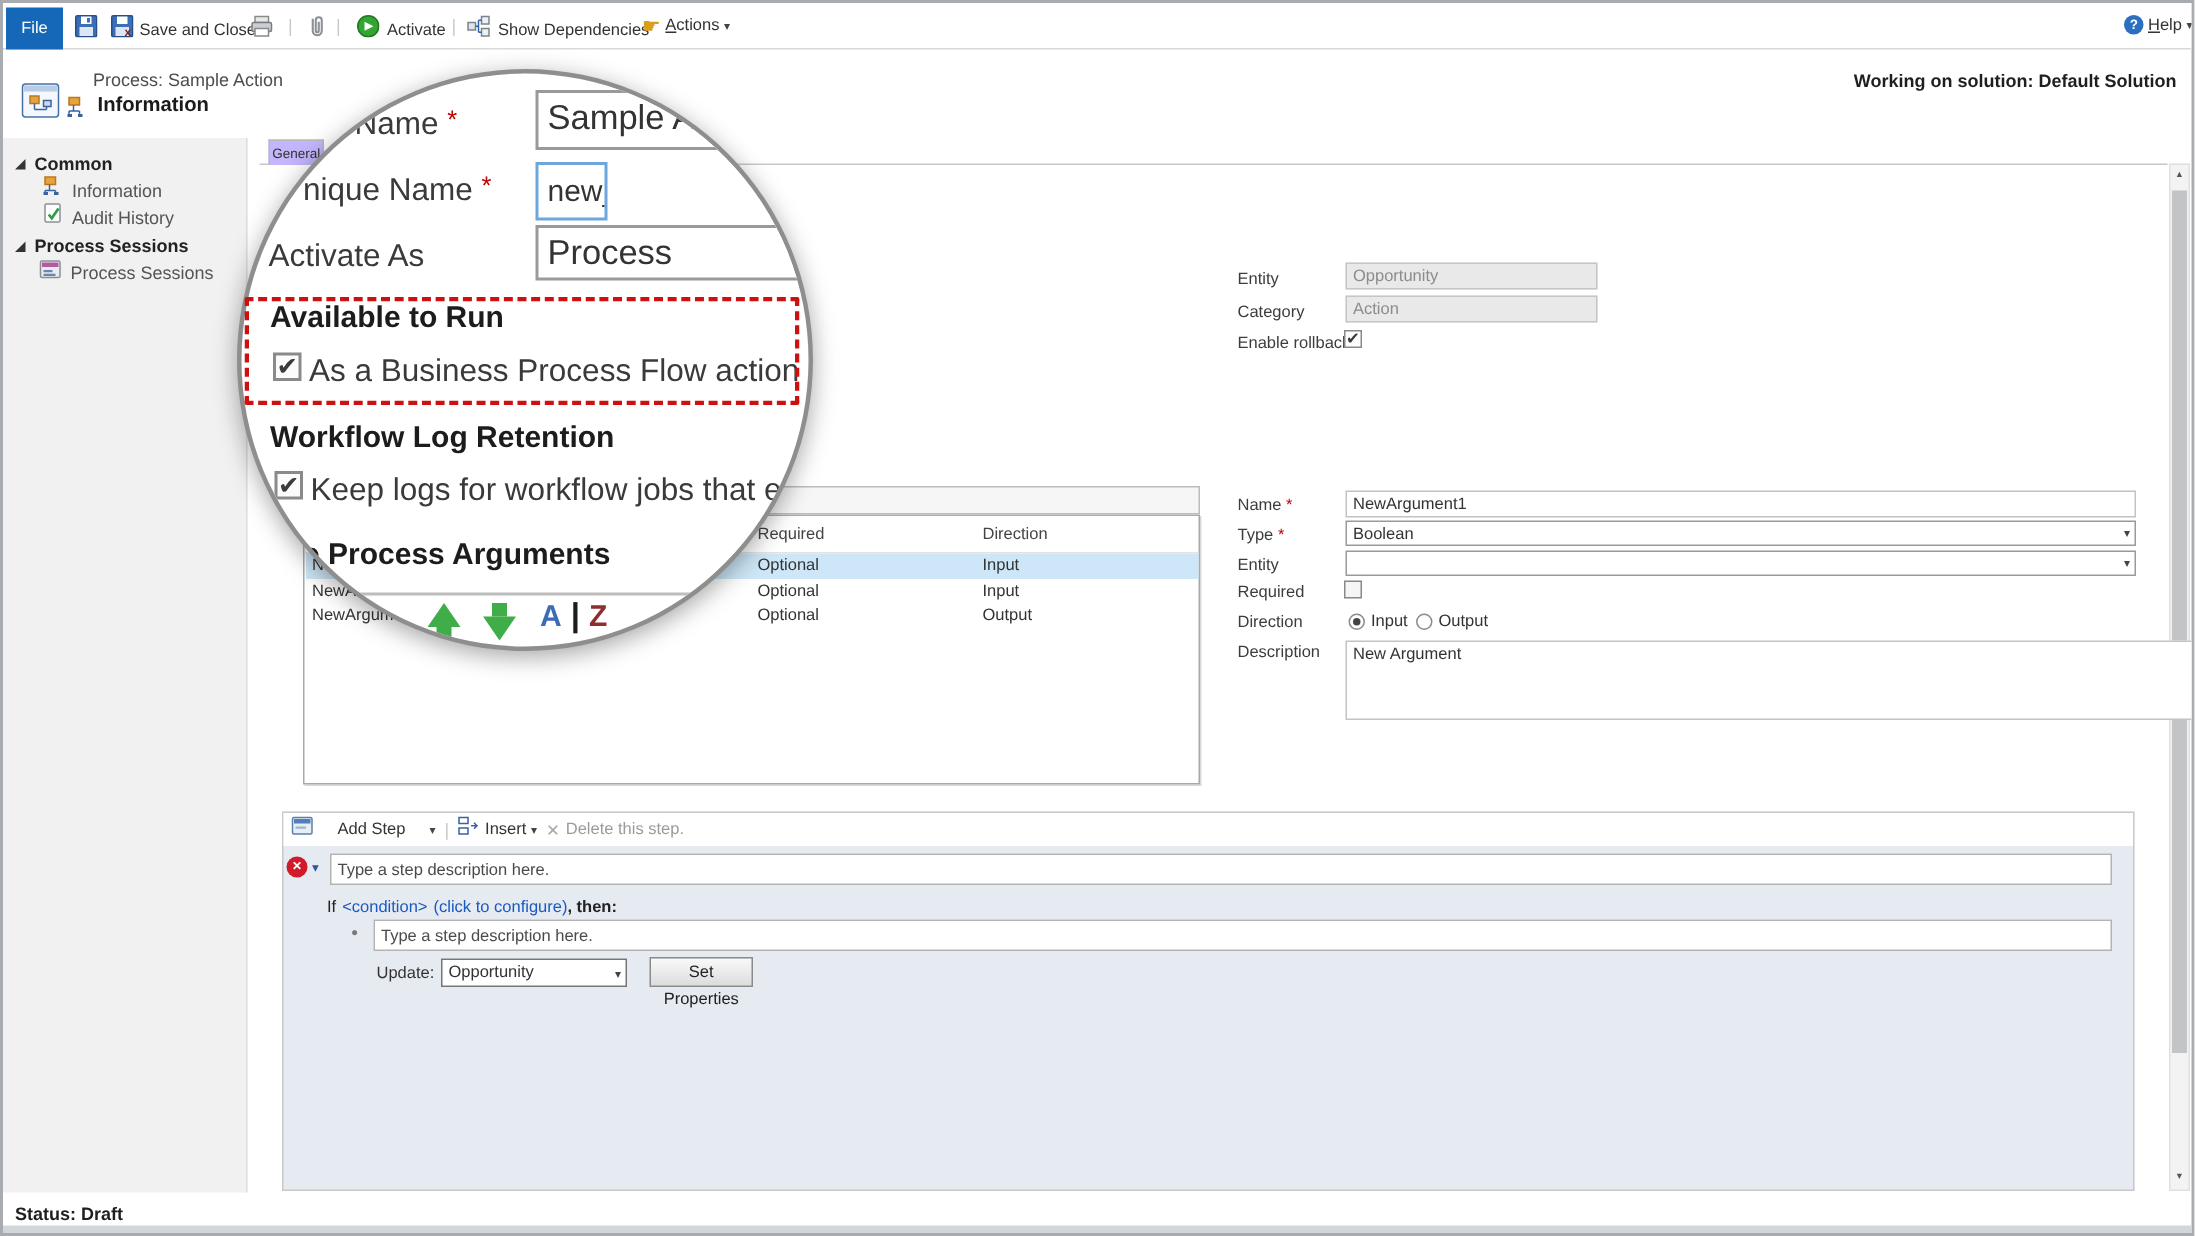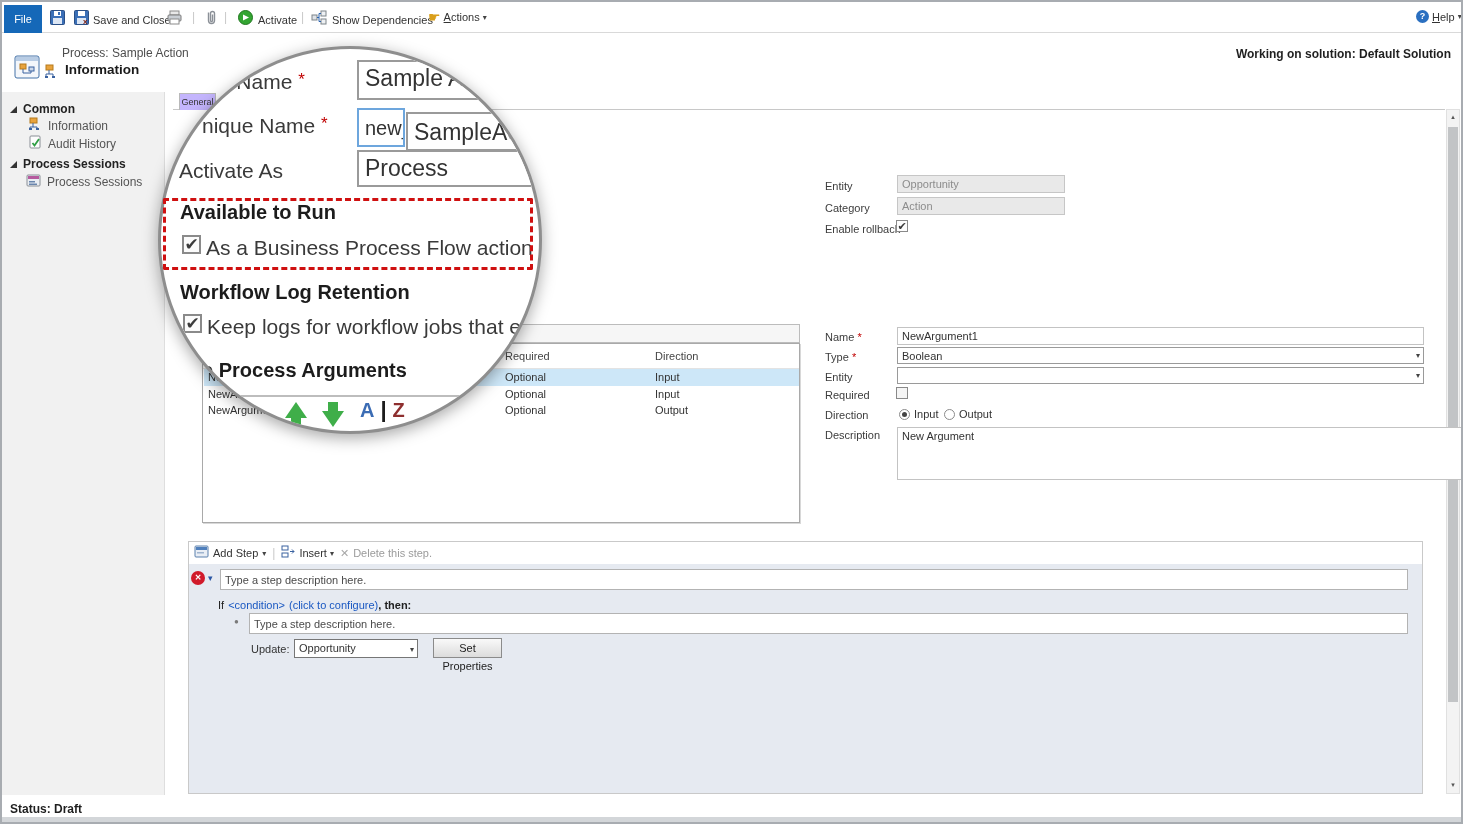--- a/index.html
+++ b/index.html
@@ -227,21 +227,21 @@
   <div class="abs" style="left:942px;top:406px;display:flex;align-items:center;gap:4px;">
     <span class="radio" style="display:inline-block;"></span>
     <span class="t11">Output</span>
   </div>
 
   <div class="abs lbl" style="left:823px;top:427px;">Description</div>
   <div class="abs inputbox" style="left:895px;top:425px;width:567px;height:53px;white-space:normal;">New Argument</div>
 
   <div class="abs" style="left:186px;top:539px;width:1235px;height:253px;border:1px solid #c9c9c9;background:#e6eaf1;">
     <div style="height:22px;background:#fff;display:flex;align-items:center;gap:6px;padding-left:5px;">
-      <span style="display:flex;align-items:center;gap:4px;">
+      <span style="display:flex;align-items:center;gap:16px;">
         <span><svg width="15" height="13">
               <rect x="1" y="1" width="13" height="11" rx="1" fill="#e9eef5" stroke="#5b80ad"></rect>
               <rect x="2" y="2" width="11" height="3" fill="#4f7fbc"></rect>
               <rect x="3" y="7" width="7" height="1.5" fill="#9fb4cf"></rect>
             </svg></span>
         <span class="t11">Add Step</span>
         <span class="caret">▾</span>
       </span>
       <span class="sep">|</span>
       <span style="display:flex;align-items:center;gap:3px;">
@@ -282,21 +282,20 @@
   <div class="abs" style="left:0;top:815px;width:1459px;height:7px;background:#d3d6d9;"></div>
 
   <div class="abs" id="magcircle-wrap" style="left:0;top:0;">
     <div class="abs" id="magcircle" style="left:156px;top:44px;width:384px;height:388px;border:3px solid #8e8e8e;border-radius:50%;background:#fff;overflow:hidden;z-index:50;box-shadow:0 4px 16px rgba(0,0,0,0.35);">
 
       <div class="abs mag-lbl" style="left:59px;top:21px;"><span>s Name</span> <span class="red" style="font-size:17px;vertical-align:4px;">*</span></div>
       <div class="abs mag-box" style="left:196px;top:11px;width:200px;height:40px;">Sample Act</div>
 
       <div class="abs mag-lbl" style="left:41px;top:65px;"><span>nique Name</span> <span class="red" style="font-size:17px;vertical-align:4px;">*</span></div>
       <div class="abs mag-box" style="left:196px;top:59px;width:48px;height:39px;border-color:#6da6dd;font-size:20px;padding-top:7px;">new_</div>
-      <div class="abs mag-box" style="left:245px;top:63px;width:150px;height:39px;padding-top:5px;">SampleActi</div>
 
       <div class="abs mag-lbl" style="left:18px;top:110px;">Activate As</div>
       <div class="abs mag-box" style="left:196px;top:101px;width:200px;height:37px;">Process</div>
 
       <div class="abs mag-h" style="left:19px;top:152px;">Available to Run</div>
       <div class="abs mag-cb" style="left:21px;top:186px;">✔</div>
       <div class="abs mag-lbl" style="left:45px;top:187px;">As a Business Process Flow action step</div>
 
       <div class="abs mag-h" style="left:19px;top:232px;">Workflow Log Retention</div>
       <div class="abs mag-cb" style="left:22px;top:265px;">✔</div>

